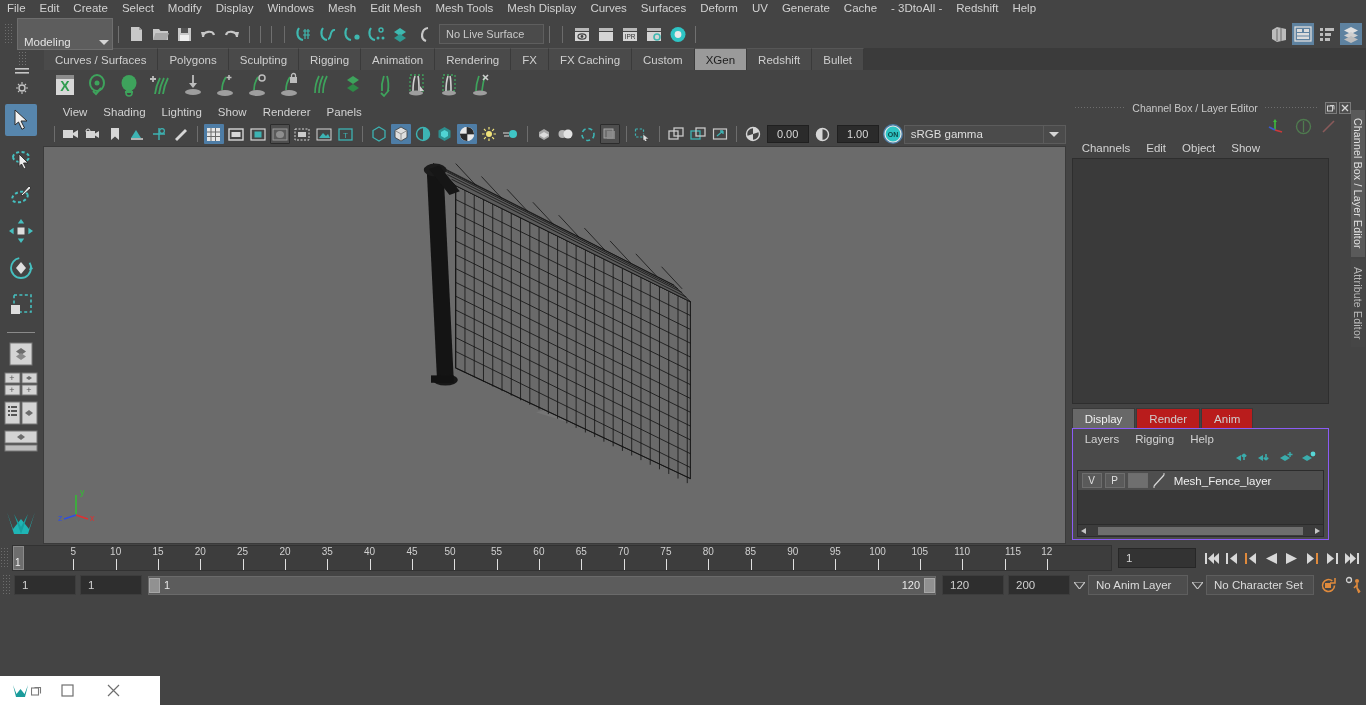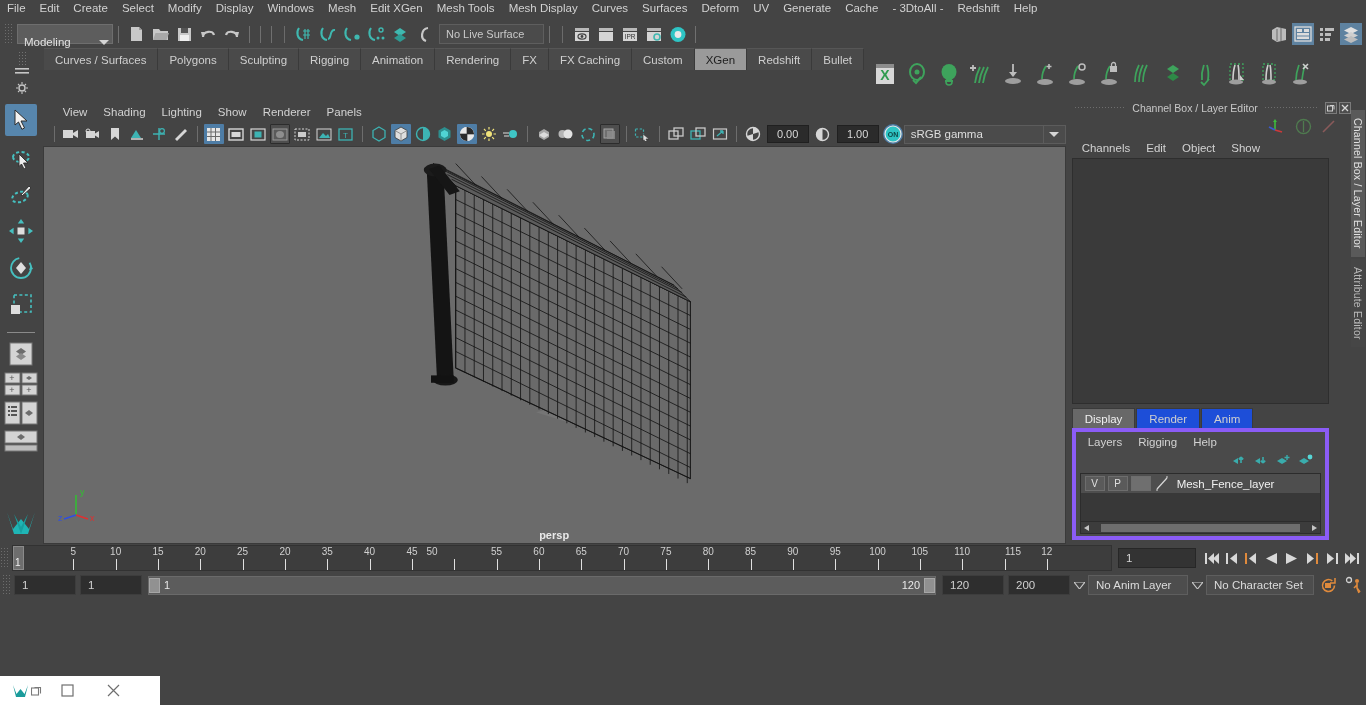--- a/index.html
+++ b/index.html
@@ -28,21 +28,21 @@
     height: 28px; background: #444444;
     display: flex; align-items: center; gap: 0px; padding-left: 4px;
     position: relative;
   }
   .gripdots {
     width: 8px; height: 22px; flex: 0 0 8px;
     background-image: radial-gradient(#737373 0.8px, transparent 0.9px);
     background-size: 3px 3px; opacity: .85;
   }
   .menu-select {
-    width: 96px; height: 20px; background: #5d5d5d; border: 1px solid #6e6e6e;
+    width: 96px; height: 32px; background: #5d5d5d; border: 1px solid #6e6e6e;
     display: flex; align-items: center; justify-content: space-between;
     padding: 16px 3px 0 6px; margin-left: 5px; color: #e2e2e2; font-size: 11.5px;
   }
   .caret-dn { width:0;height:0;border-left:5px solid transparent;border-right:5px solid transparent;border-top:5px solid #d5d5d5; }
   .sl-sep { width: 1px; height: 17px; background: #6b6b6b; margin: 0 7px; }
   .sl-sep2 { width: 0; height: 17px; border-left: 1px solid #707070; margin: 0 5px; }
   .tbtn {
     width: 22px; height: 22px; display: inline-flex; align-items: center;
     justify-content: center; margin: 0 1px; position: relative;
   }
@@ -59,21 +59,21 @@
   .shelf-wrap { display: flex; background: #444444; height: 52px; }
   .shelf-left {
     width: 44px; display: flex; flex-direction: column; align-items: center;
     justify-content: space-around; padding: 2px 0; background: #444444;
   }
   .shelf-left .grip3 {
     width: 8px; height: 14px;
     background-image: radial-gradient(#737373 0.8px, transparent 0.9px);
     background-size: 3px 3px;
   }
-  .shelf-right { flex: 1; display: flex; flex-direction: row; }
+  .shelf-right { flex: 1; display: flex; flex-direction: column; }
   .shelf-tabs { height: 22px; display: flex; background: #3b3b3b; }
   .shelf-tab {
     padding: 0 11px; height: 22px; line-height: 22px; font-size: 11.5px;
     color: #cfcfcf; background: #4a4a4a; border-right: 1px solid #3a3a3a;
     border-top: 1px solid #565656;
   }
   .shelf-tab.active { background: #9a9a9a; color: #1e1e1e; }
   .shelf-icons {
     flex: 1; background: #444444; display: flex; align-items: center;
     gap: 2px; padding-left: 6px;
@@ -146,27 +146,27 @@
     gap: 8px; padding-right: 14px; }
   .rp-menubar { height: 20px; display: flex; align-items: center; padding-left: 6px; }
   .rp-menubar .rm { padding: 1px 8px; font-size: 11.5px; color: #d2d2d2; }
   .channelbox {
     flex: 0 0 246px; margin: 0 22px 0 4px; background: #3a3a3a;
     border: 1px solid #2e2e2e;
   }
   .layertabs { display: flex; margin: 4px 22px 0 4px; height: 20px; }
   .ltab {
     padding: 0 12px; height: 20px; line-height: 20px; font-size: 11.5px;
-    background: #1d4ed8; color: #cfcfcf; border: 1px solid #3a3a3a; border-bottom: none;
+    background: #b91c1c; color: #cfcfcf; border: 1px solid #3a3a3a; border-bottom: none;
     margin-right: 1px;
   }
   .ltab.active { background: #686868; color: #f0f0f0; }
   .layerbody {
     flex: 1; margin: 0 22px 4px 4px; background: #4a4a4a;
-    border: 4px solid #8b5cf6; display: flex; flex-direction: column;
+    border: 1px solid #8b5cf6; display: flex; flex-direction: column;
   }
   .layer-menubar { height: 19px; display: flex; align-items: center; padding-left: 4px; }
   .layer-menubar .lm { padding: 1px 8px; font-size: 11.5px; color: #d2d2d2; }
   .layer-btnrow { height: 20px; display: flex; align-items: center; justify-content: flex-end;
     gap: 7px; padding-right: 12px; }
   .layerlist {
     flex: 1; margin: 2px 4px; background: #383838; border: 1px solid #2c2c2c;
     position: relative;
   }
   .layerrow {
@@ -267,21 +267,21 @@
 
   <div class="menubar">
     <span class="mi">File</span>
     <span class="mi">Edit</span>
     <span class="mi">Create</span>
     <span class="mi">Select</span>
     <span class="mi">Modify</span>
     <span class="mi">Display</span>
     <span class="mi">Windows</span>
     <span class="mi">Mesh</span>
-    <span class="mi">Edit XGen</span>
+    <span class="mi">Edit Mesh</span>
     <span class="mi">Mesh Tools</span>
     <span class="mi">Mesh Display</span>
     <span class="mi">Curves</span>
     <span class="mi">Surfaces</span>
     <span class="mi">Deform</span>
     <span class="mi">UV</span>
     <span class="mi">Generate</span>
     <span class="mi">Cache</span>
     <span class="mi">- 3DtoAll -</span>
     <span class="mi">Redshift</span>
@@ -962,21 +962,20 @@
 
           <g>
             <path d="M372 28 L388 22 L398 250 L382 256 Z" fill="#141414"></path>
             <ellipse cx="380" cy="25" rx="11" ry="7" fill="#1b1b1b"></ellipse>
             <ellipse cx="390" cy="253" rx="12" ry="6" fill="#171717"></ellipse>
             <path d="M376 248h22v8h-22z" fill="#121212"></path>
 
             <path d="M374 24 L384 20 L404 48 L394 52 Z" fill="#161616"></path>
           </g>
         </svg>
-        <div class="persp-label">persp</div>
         <div class="axis-gizmo">
           <svg width="46" height="42" viewBox="0 0 46 42">
             <line x1="18" y1="30" x2="18" y2="10" stroke="#30c030" stroke-width="1.5"></line>
             <text x="22" y="10" font-size="9" fill="#30c030" font-family="Liberation Sans">y</text>
             <line x1="18" y1="30" x2="30" y2="34" stroke="#e03030" stroke-width="1.5"></line>
             <text x="32" y="36" font-size="9" fill="#e03030" font-family="Liberation Sans">x</text>
             <line x1="18" y1="30" x2="6" y2="34" stroke="#3050e0" stroke-width="1.5"></line>
             <text x="0" y="36" font-size="9" fill="#3050e0" font-family="Liberation Sans">z</text>
           </svg>
         </div>
@@ -1117,21 +1116,21 @@
         <div class="ticklabel" style="left: 229.633px;">25</div>
         <div class="tick" style="left: 271.959px;"></div>
         <div class="ticklabel" style="left: 271.959px;">20</div>
         <div class="tick" style="left: 314.286px;"></div>
         <div class="ticklabel" style="left: 314.286px;">35</div>
         <div class="tick" style="left: 356.612px;"></div>
         <div class="ticklabel" style="left: 356.612px;">40</div>
         <div class="tick" style="left: 398.939px;"></div>
         <div class="ticklabel" style="left: 398.939px;">45</div>
         <div class="tick" style="left: 441.265px;"></div>
-        <div class="ticklabel" style="left: 419px;">50</div>
+        <div class="ticklabel" style="left: 437px;">50</div>
         <div class="tick" style="left: 483.592px;"></div>
         <div class="ticklabel" style="left: 483.592px;">55</div>
         <div class="tick" style="left: 525.918px;"></div>
         <div class="ticklabel" style="left: 525.918px;">60</div>
         <div class="tick" style="left: 568.245px;"></div>
         <div class="ticklabel" style="left: 568.245px;">65</div>
         <div class="tick" style="left: 610.571px;"></div>
         <div class="ticklabel" style="left: 610.571px;">70</div>
         <div class="tick" style="left: 652.898px;"></div>
         <div class="ticklabel" style="left: 652.898px;">75</div>

